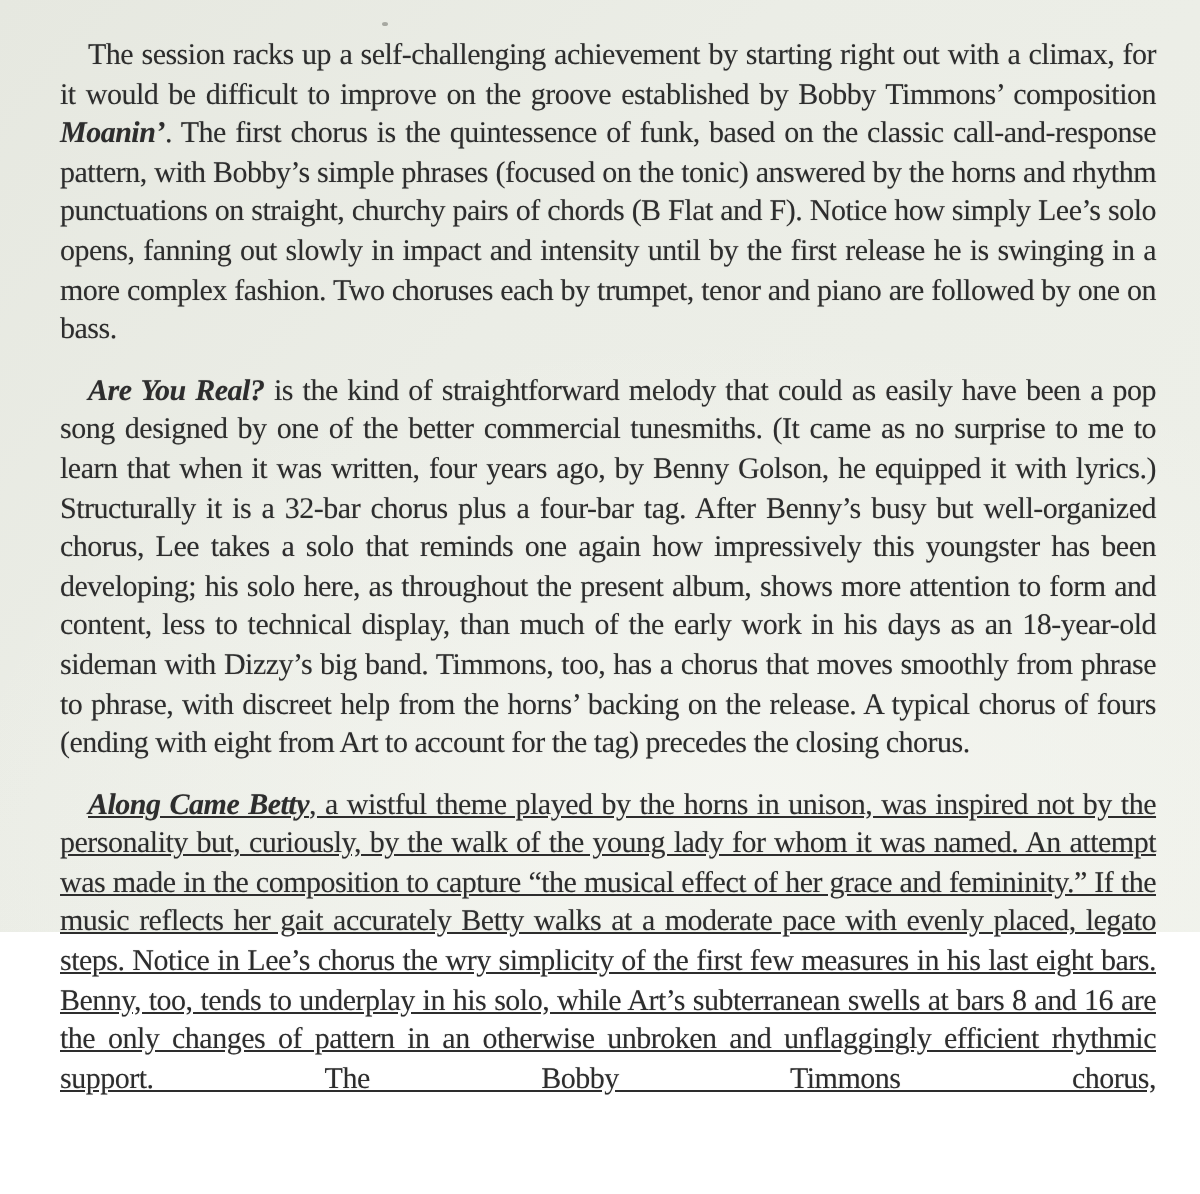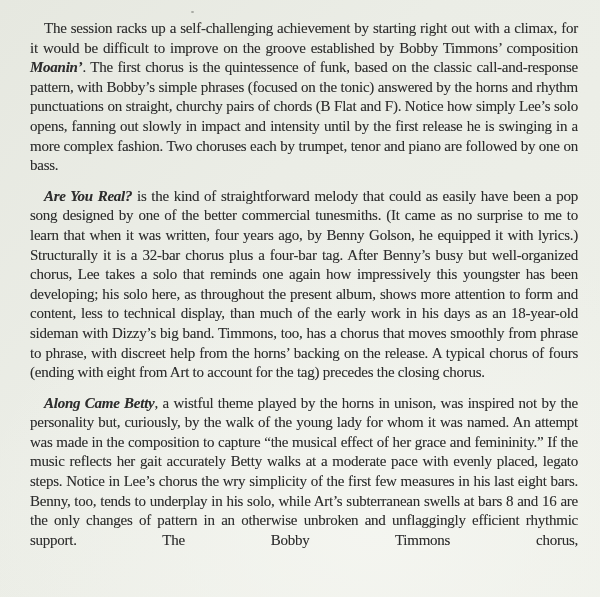--- a/index.html
+++ b/index.html
@@ -5,21 +5,21 @@
   html, body {
     margin: 0;
     padding: 0;
     width: 600px;
     height: 597px;
     overflow: hidden;
   }
   .page {
     position: relative;
     width: 600px;
-    height: 597px;
+    height: 466px;
     box-sizing: border-box;
     background:
       radial-gradient(ellipse 120% 95% at 62% 88%, rgba(245,246,241,0.9) 0%, rgba(245,246,241,0) 55%),
       linear-gradient(133deg, #e6e8e0 0%, #ebede6 38%, #eef0e9 100%);
   }
   .speck {
     position: absolute;
     left: 191px;
     top: 11px;
     width: 3px;
@@ -40,20 +40,21 @@
     color: #2d2d2d;
     text-align: justify;
     text-shadow: 0 0 0.5px rgba(60,60,60,0.35);
   }
   .text-block p.para {
     margin: 0 0 11px 0;
     text-indent: 14px;
   }
   .text-block p.para:last-child {
     margin-bottom: 6px;
+    text-decoration: underline;
   }
   .text-block p.continues {
     
     text-align-last: justify;
   }
   .em-bi {
     font-weight: bold;
     font-style: italic;
   }
 </style>

